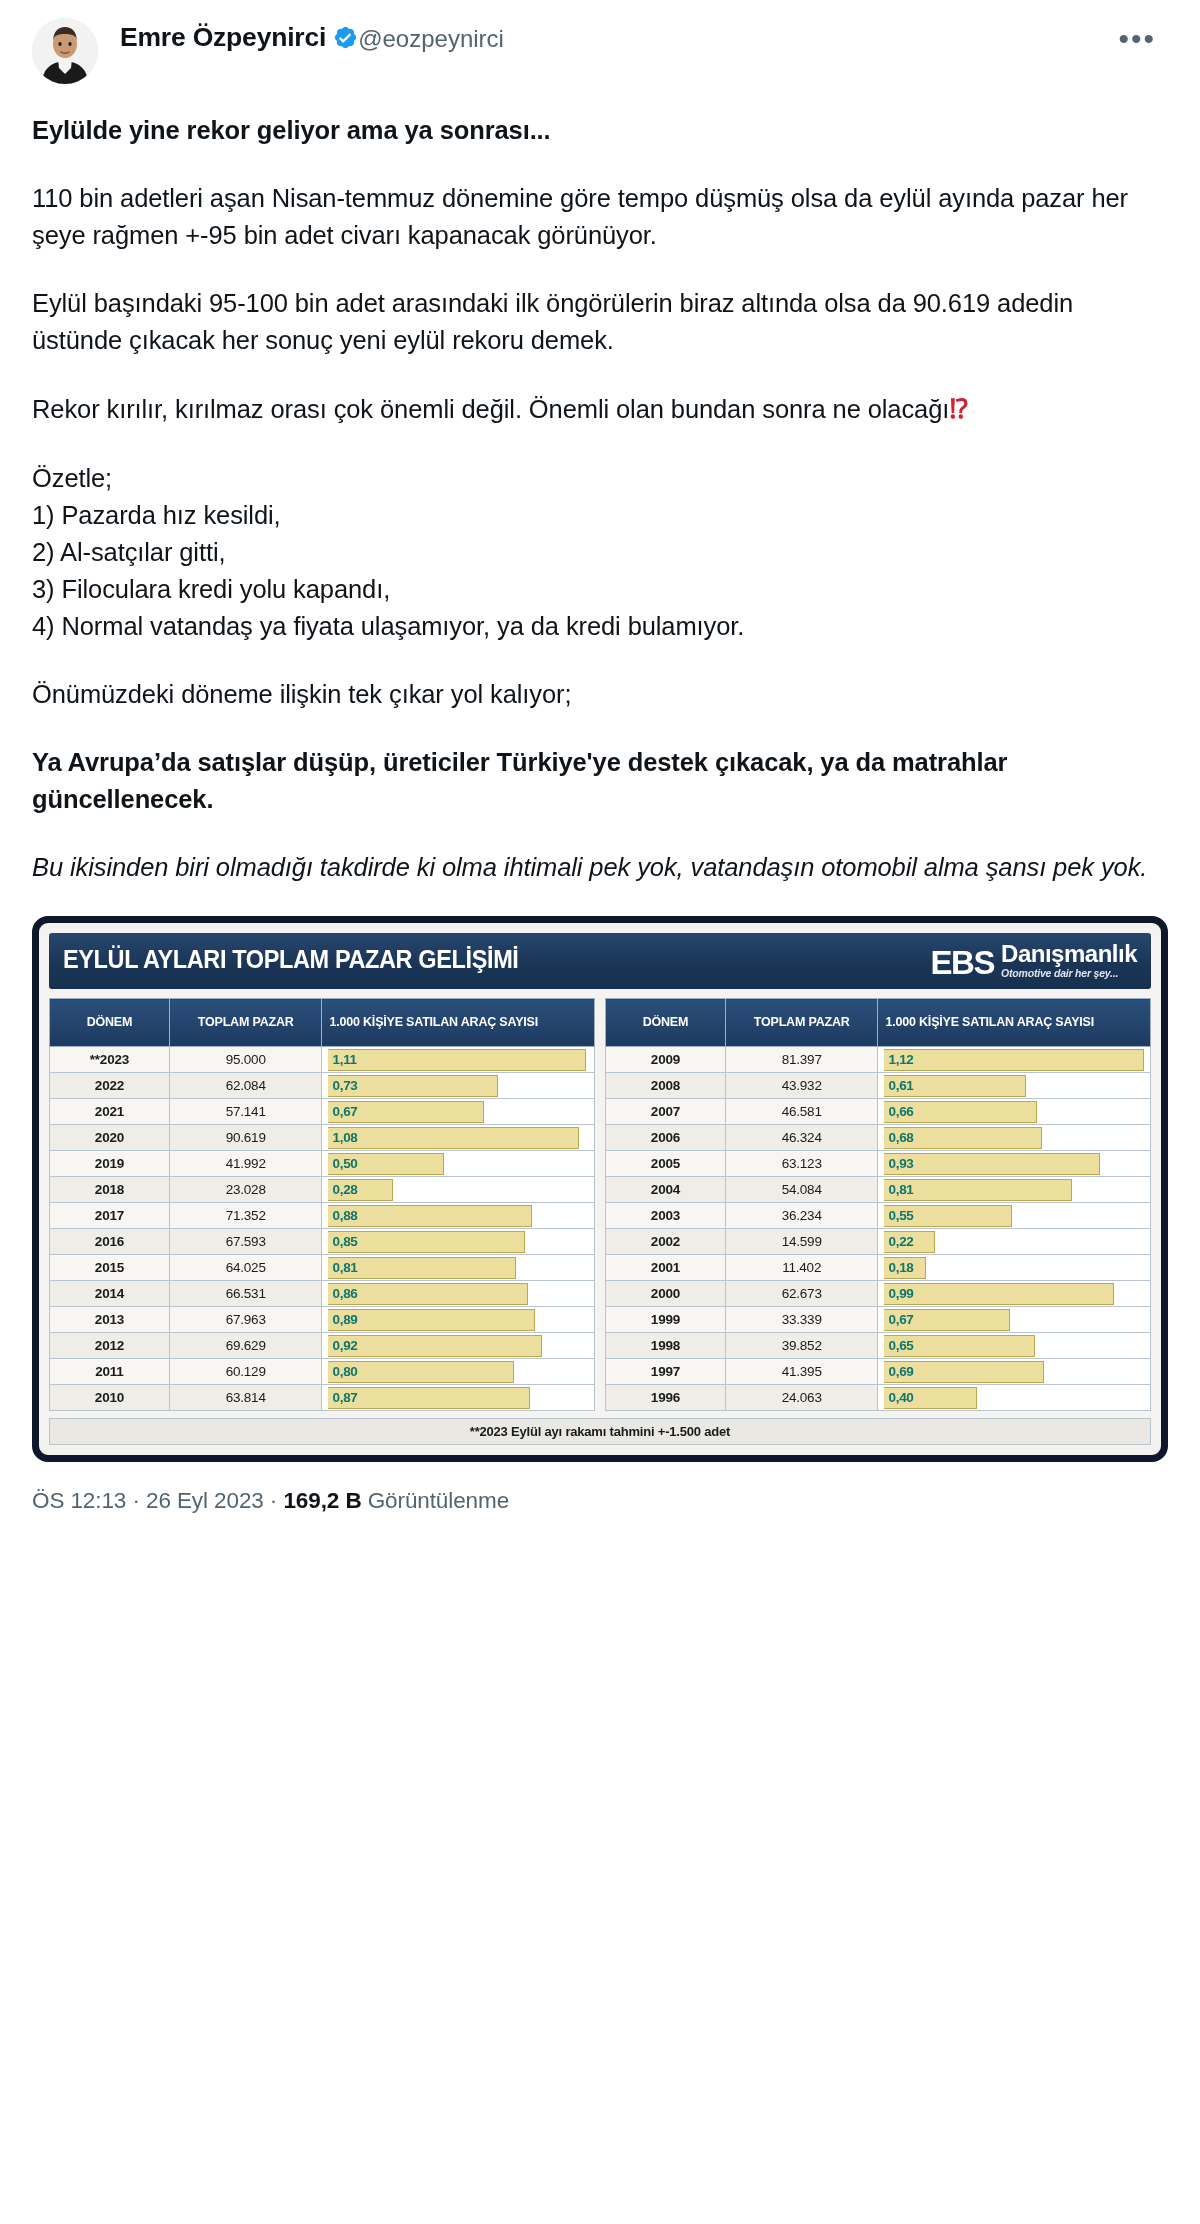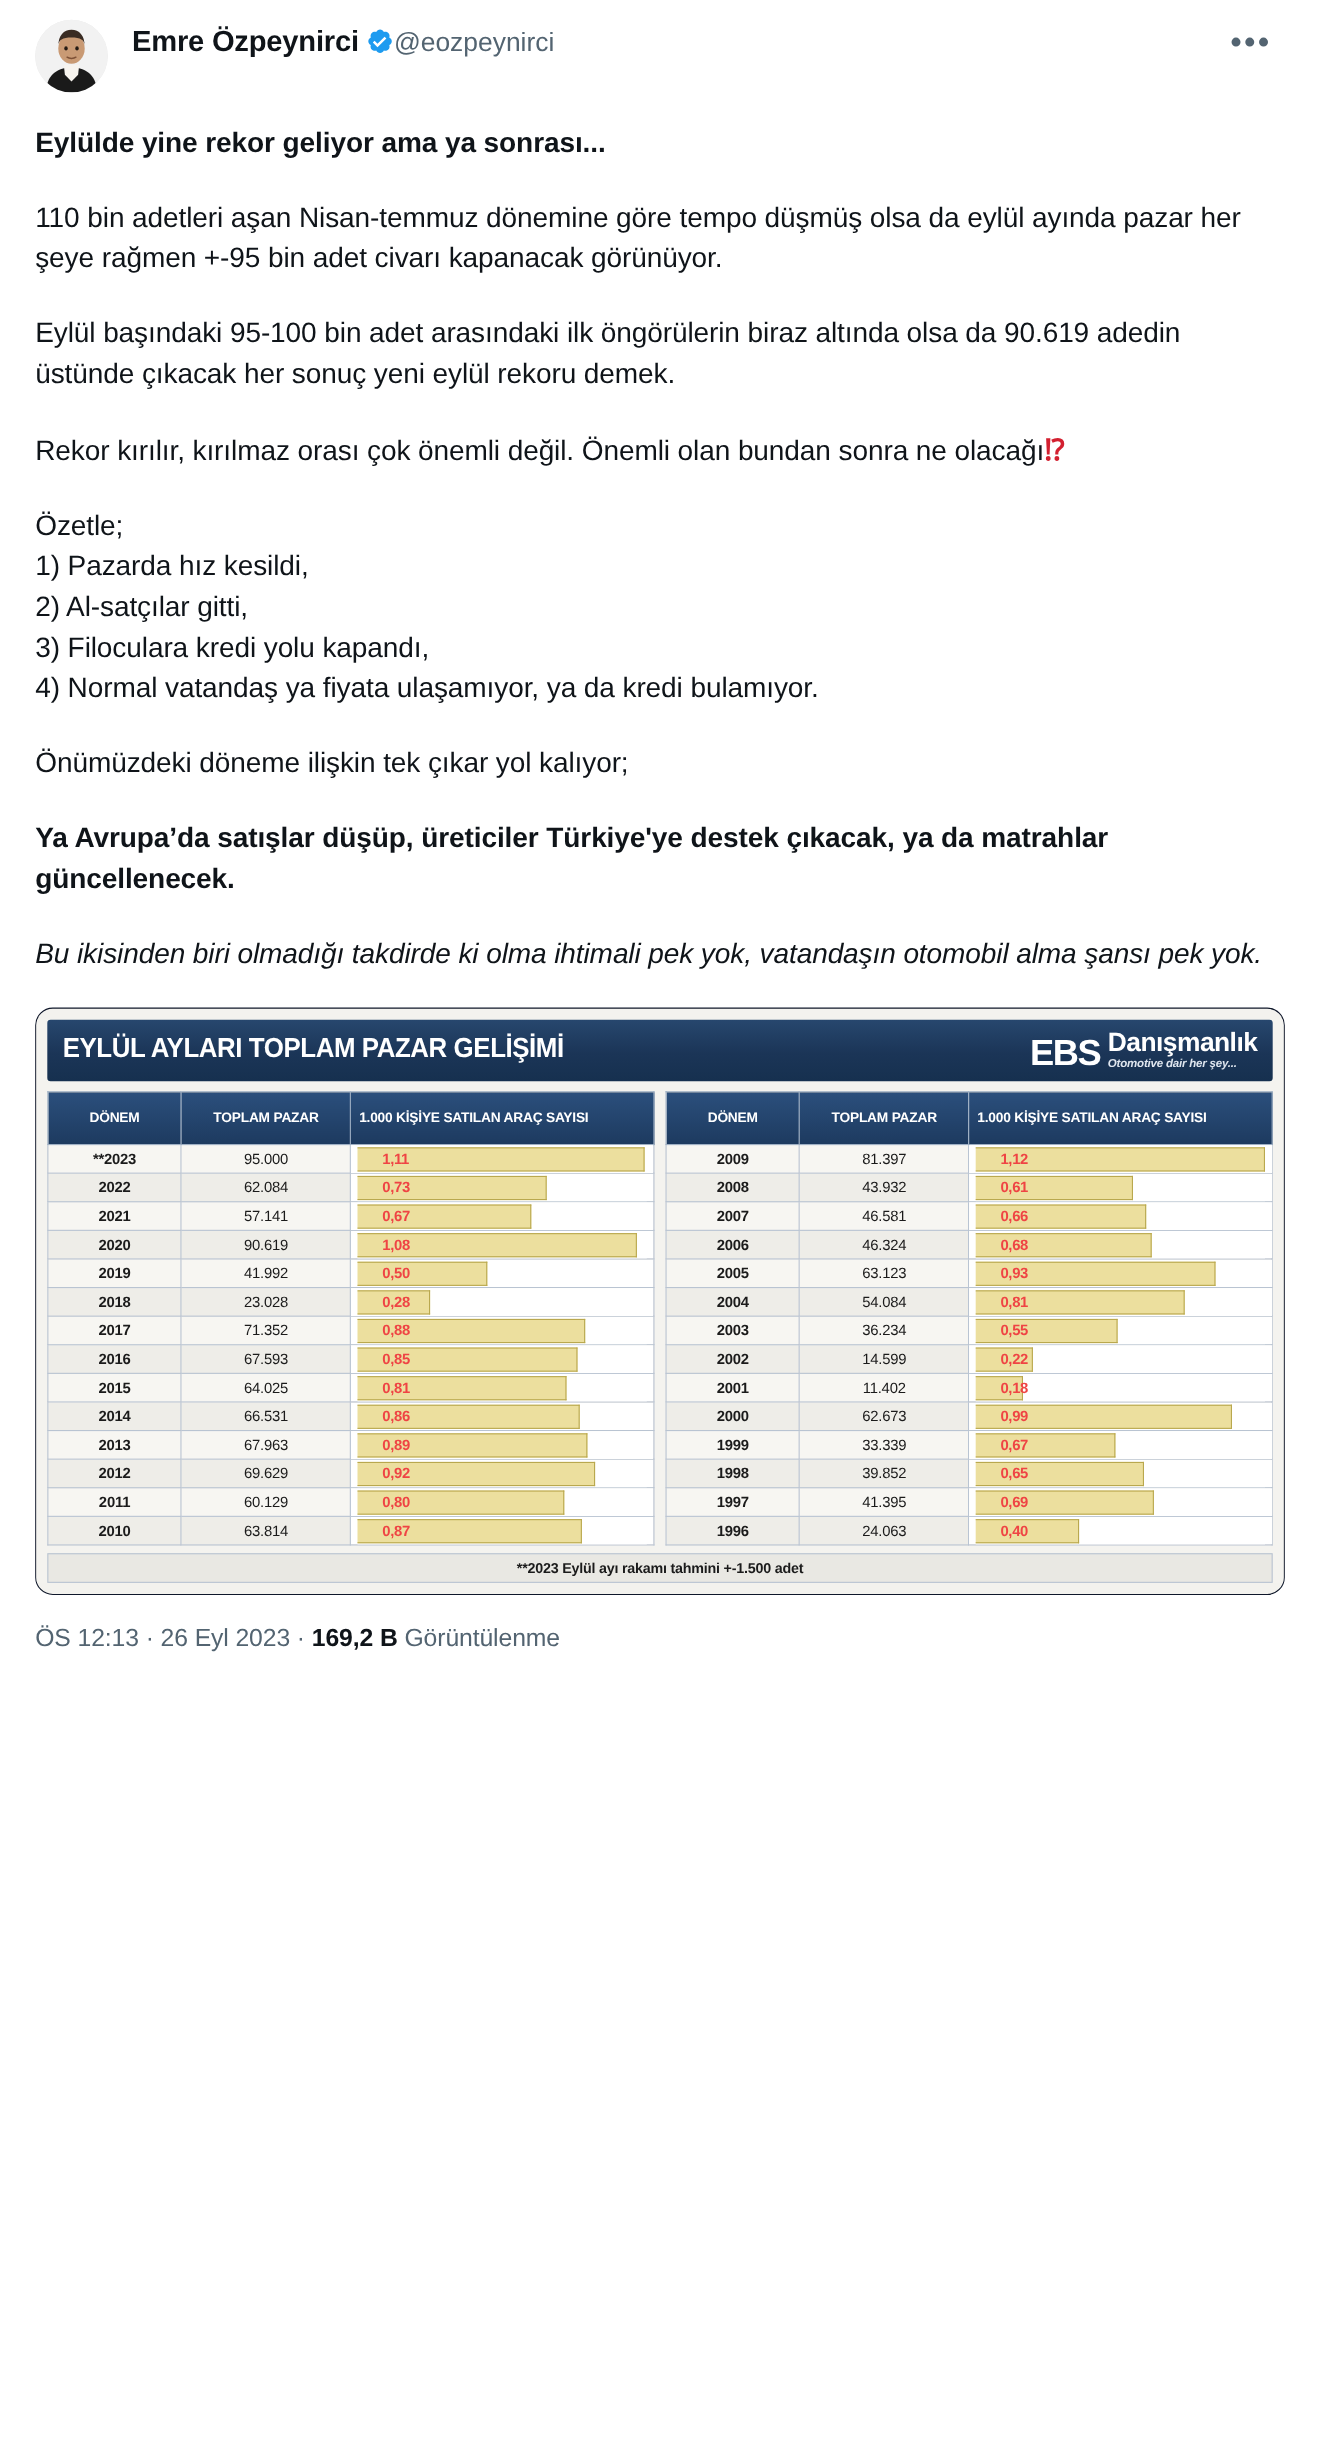--- a/index.html
+++ b/index.html
@@ -98,21 +98,21 @@
   .emoji-interrobang {
     color: #d32030;
     font-weight: bold;
     font-size: 27px;
     letter-spacing: -1px;
   }
 
   
   .infographic {
     margin-top: 30px;
-    border: 1px solid #0f172a;
+    border: 7px solid #0f172a;
     border-radius: 16px;
     overflow: hidden;
     background: #f3f2ee;
   }
   .ig-inner { padding: 0; background: #f4f3ef; }
 
   .ig-titlebar {
     background: linear-gradient(180deg,#27476e 0%,#1b3557 55%,#16304f 100%);
     margin: 10px 10px 0 10px;
     border-radius: 3px;
@@ -206,22 +206,22 @@
     left: 0; top: 1px; bottom: 1px;
     background: #ecdf9e;
     border: 1px solid #b9a84e;
     border-left: none;
   }
   .bar-label {
     position: relative;
     z-index: 2;
     font-size: 13.5px;
     font-weight: bold;
-    color: #ef4444;
-    padding-left: 22px;
+    color: #0f766e;
+    padding-left: 4px;
     letter-spacing: -0.3px;
   }
 
   .ig-footnote {
     margin: 7px 10px 10px 10px;
     background: #e9e8e3;
     border: 1px solid #b9c4d2;
     text-align: center;
     font-size: 13px;
     font-weight: bold;

